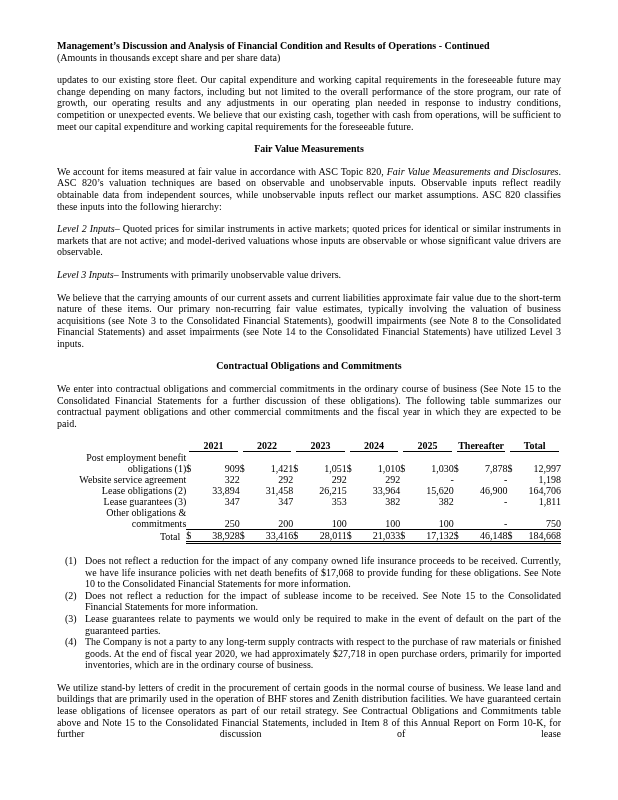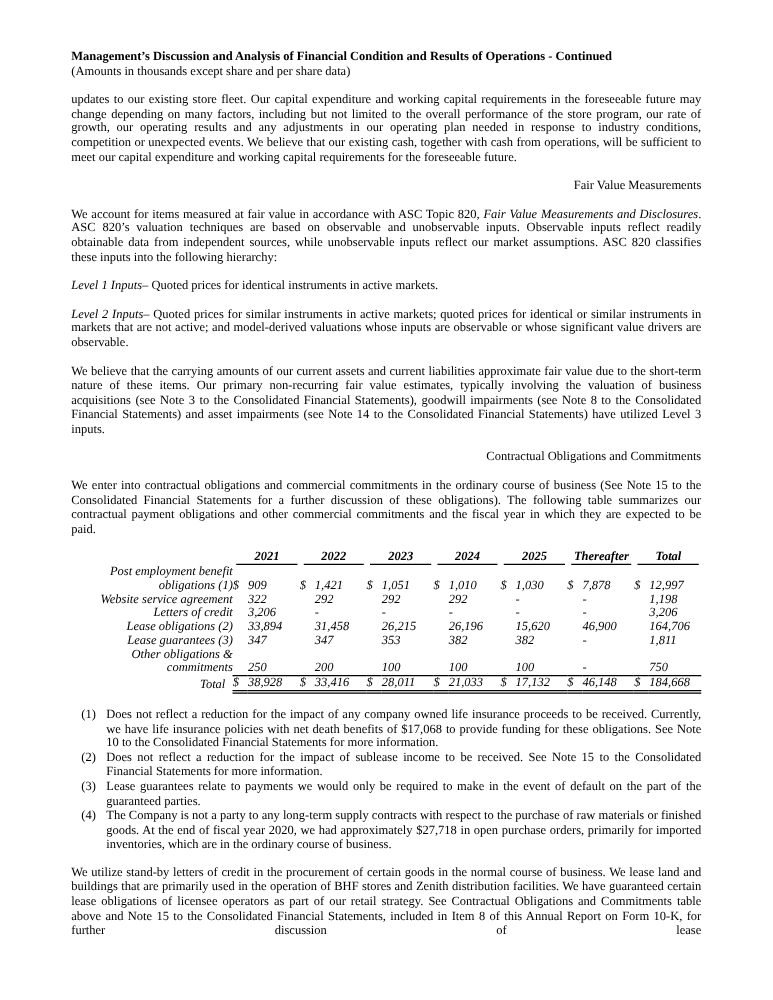--- a/index.html
+++ b/index.html
@@ -3,36 +3,36 @@
 <meta charset="utf-8">
 <style>
   html, body { margin: 0; padding: 0; background: #ffffff; }
   body {
     width: 618px; height: 800px; overflow: hidden;
     font-family: "Liberation Serif", "DejaVu Serif", serif;
     font-size: 10px; color: #000; -webkit-font-smoothing: antialiased;
   }
   .page { padding: 40px 57px 0 57px; width: 504px; }
   p, .block { margin: 0 0 11px 0; line-height: 11.6px; text-align: justify; }
-  .heading { font-weight: normal; margin: 0 0 11px 0; line-height: 11.6px; text-align: right; }
+  .heading { font-weight: bold; margin: 0 0 11px 0; line-height: 11.6px; text-align: center; }
   .title-line { font-weight: bold; margin: 0; line-height: 11.6px; text-align: left; }
   .subtitle-line { margin: 0 0 11px 0; line-height: 11.6px; text-align: left; }
   .ital { font-style: italic; }
   .justify-last { text-align-last: justify; }
 
-  table.obl { border-collapse: collapse; table-layout: fixed; width: 100%; margin: 0 0 11px 0; font-style: italic; }
+  table.obl { border-collapse: collapse; table-layout: fixed; width: 100%; margin: 0 0 11px 0; }
   table.obl td, table.obl th { padding: 0; font-size: 10px; line-height: 11px; vertical-align: bottom; font-weight: normal; }
   col.c-label { width: 128px; }
   col.c-cur { width: 12px; }
   col.c-num { width: 41px; }
   th.grp { text-align: center; }
   th.grp .rule { border-bottom: 1px solid #000; font-weight: bold; padding: 0 1px; margin: 0 2px 0 3px; white-space: nowrap; }
   td.lbl { text-align: right; padding-left: 7px; text-indent: -7px; }
   td.cur { text-align: left; padding-left: 3px; }
-  td.num { text-align: left; padding-right: 1px; white-space: nowrap; }
+  td.num { text-align: right; padding-right: 1px; white-space: nowrap; }
   tr.total-row td.cur, tr.total-row td.num {
     border-top: 1px solid #000; border-bottom: 3px double #000;
   }
   tr.total-row td.lbl { text-align: right; text-indent: 0; padding-right: 6px; }
 
   .footnote { display: flex; margin: 0; line-height: 11.6px; }
   .fn-marker { flex: none; width: 20px; margin-left: 8px; }
   .fn-text { flex: 1; text-align: justify; }
   .footnotes { margin: 0 0 11px 0; }
 </style>
@@ -43,24 +43,24 @@
 
   <div class="title-line">Management’s Discussion and Analysis of Financial Condition and Results of Operations - Continued</div>
   <div class="subtitle-line">(Amounts in thousands except share and per share data)</div>
 
   <p>updates to our existing store fleet. Our capital expenditure and working capital requirements in the foreseeable future may change depending on many factors, including but not limited to the overall performance of the store program, our rate of growth, our operating results and any adjustments in our operating plan needed in response to industry conditions, competition or unexpected events. We believe that our existing cash, together with cash from operations, will be sufficient to meet our capital expenditure and working capital requirements for the foreseeable future.</p>
 
   <div class="heading">Fair Value Measurements</div>
 
   <p><span>We account for items measured at fair value in accordance with ASC Topic 820, </span><span class="ital">Fair Value Measurements and Disclosures</span><span>. ASC 820’s valuation techniques are based on observable and unobservable inputs. Observable inputs reflect readily obtainable data from independent sources, while unobservable inputs reflect our market assumptions. ASC 820 classifies these inputs into the following hierarchy:</span></p>
 
-  <p><span class="ital">Level 1 Inputs</span><span>– Quoted prices for identical instruments in active markets.</span></p>
 
   <p><span class="ital">Level 2 Inputs</span><span>– Quoted prices for similar instruments in active markets; quoted prices for identical or similar instruments in markets that are not active; and model-derived valuations whose inputs are observable or whose significant value drivers are observable.</span></p>
 
+  <p><span class="ital">Level 3 Inputs</span><span>– Instruments with primarily unobservable value drivers.</span></p>
 
   <p>We believe that the carrying amounts of our current assets and current liabilities approximate fair value due to the short-term nature of these items. Our primary non-recurring fair value estimates, typically involving the valuation of business acquisitions (see Note 3 to the Consolidated Financial Statements), goodwill impairments (see Note 8 to the Consolidated Financial Statements) and asset impairments (see Note 14 to the Consolidated Financial Statements) have utilized Level 3 inputs.</p>
 
   <div class="heading">Contractual Obligations and Commitments</div>
 
   <p>We enter into contractual obligations and commercial commitments in the ordinary course of business (See Note 15 to the Consolidated Financial Statements for a further discussion of these obligations). The following table summarizes our contractual payment obligations and other commercial commitments and the fiscal year in which they are expected to be paid.</p>
 
   <table class="obl">
     <colgroup>
       <col class="c-label">
@@ -132,46 +132,29 @@
       <td class="cur"></td>
           <td class="num">292</td>
       <td class="cur"></td>
           <td class="num">-</td>
       <td class="cur"></td>
           <td class="num">-</td>
       <td class="cur"></td>
           <td class="num">1,198</td>
     </tr>
     <tr>
-      <td class="lbl">Letters of credit</td>
-      <td class="cur"></td>
-          <td class="num">3,206</td>
-      <td class="cur"></td>
-          <td class="num">-</td>
-      <td class="cur"></td>
-          <td class="num">-</td>
-      <td class="cur"></td>
-          <td class="num">-</td>
-      <td class="cur"></td>
-          <td class="num">-</td>
-      <td class="cur"></td>
-          <td class="num">-</td>
-      <td class="cur"></td>
-          <td class="num">3,206</td>
-    </tr>
-    <tr>
       <td class="lbl">Lease obligations (2)</td>
       <td class="cur"></td>
           <td class="num">33,894</td>
       <td class="cur"></td>
           <td class="num">31,458</td>
       <td class="cur"></td>
           <td class="num">26,215</td>
       <td class="cur"></td>
-          <td class="num">26,196</td>
+          <td class="num">33,964</td>
       <td class="cur"></td>
           <td class="num">15,620</td>
       <td class="cur"></td>
           <td class="num">46,900</td>
       <td class="cur"></td>
           <td class="num">164,706</td>
     </tr>
     <tr>
       <td class="lbl">Lease guarantees (3)</td>
       <td class="cur"></td>

